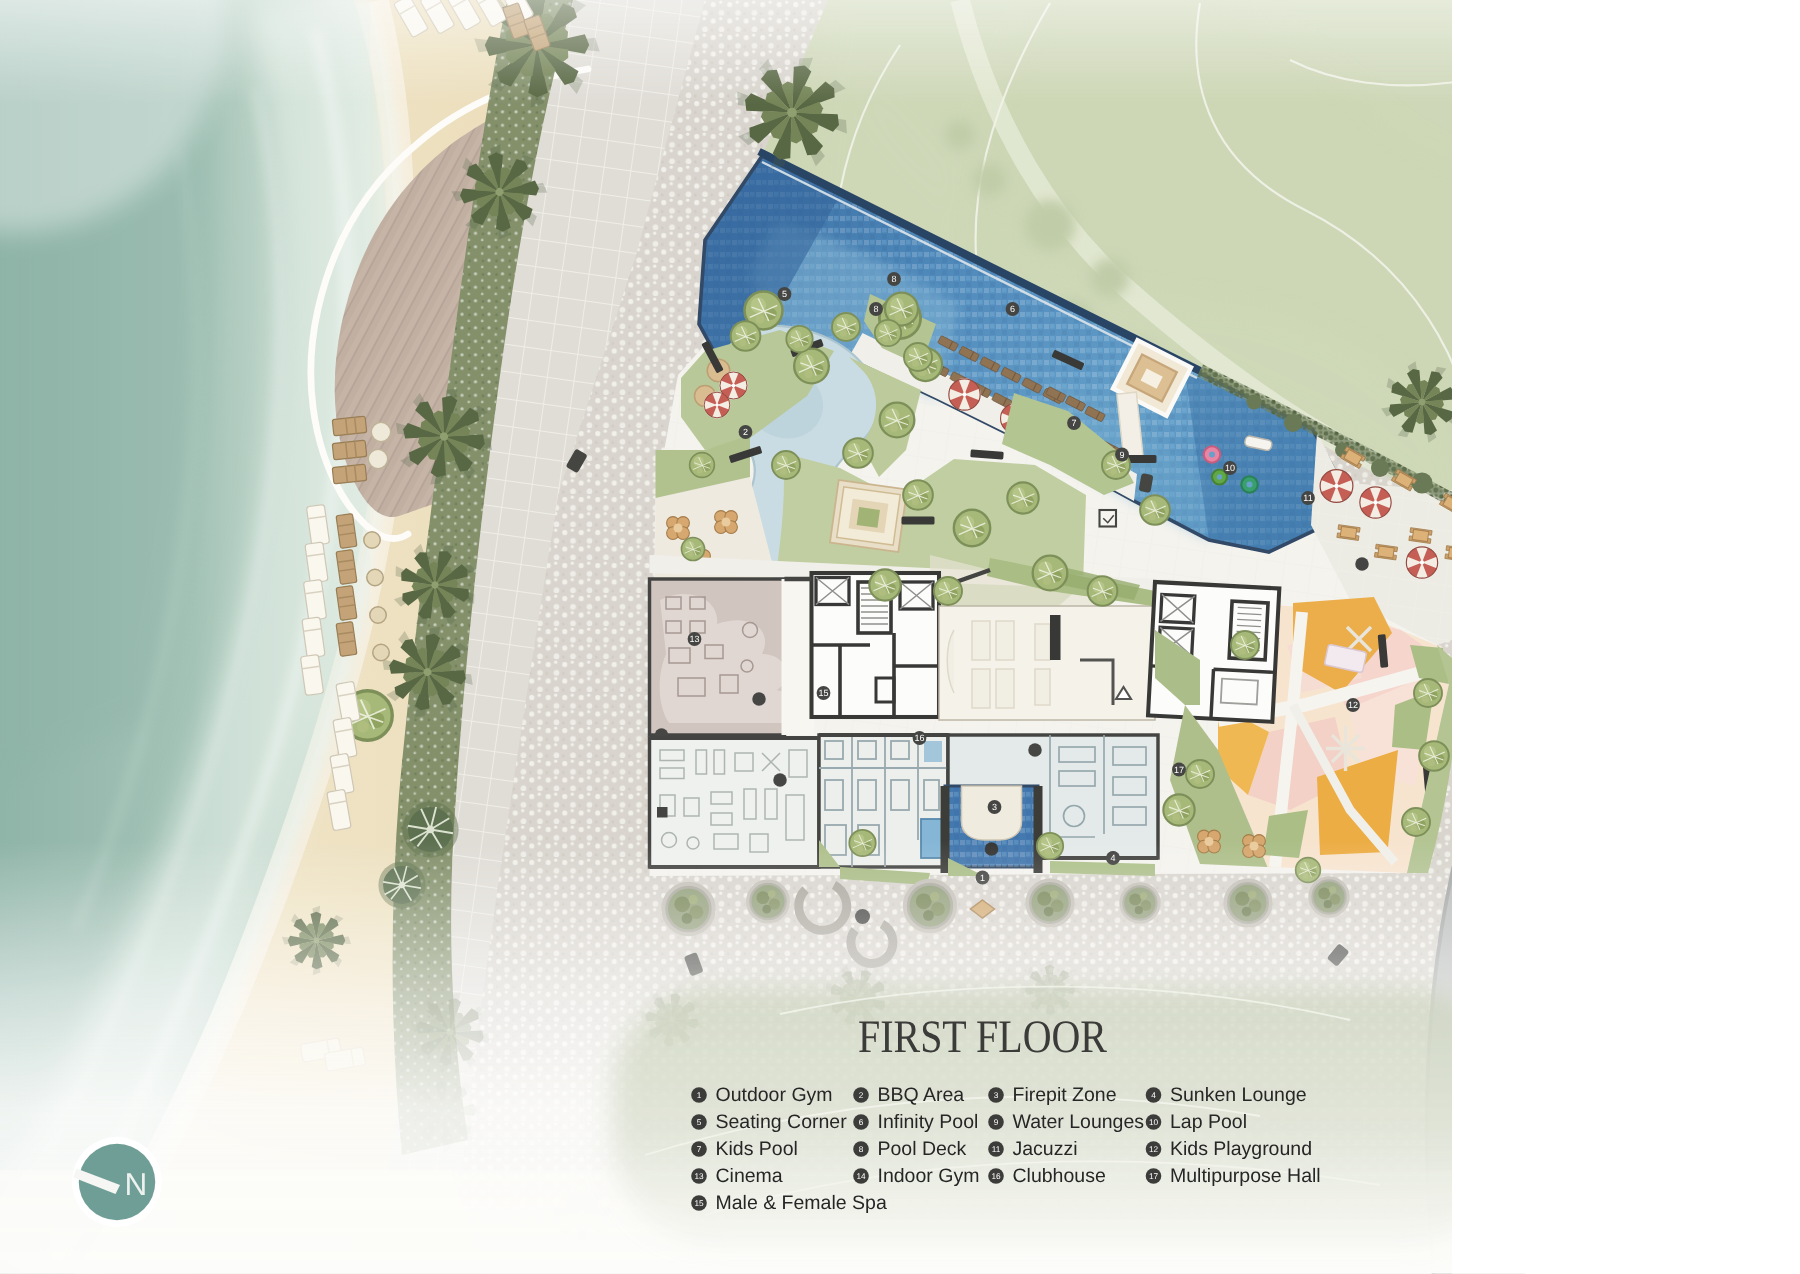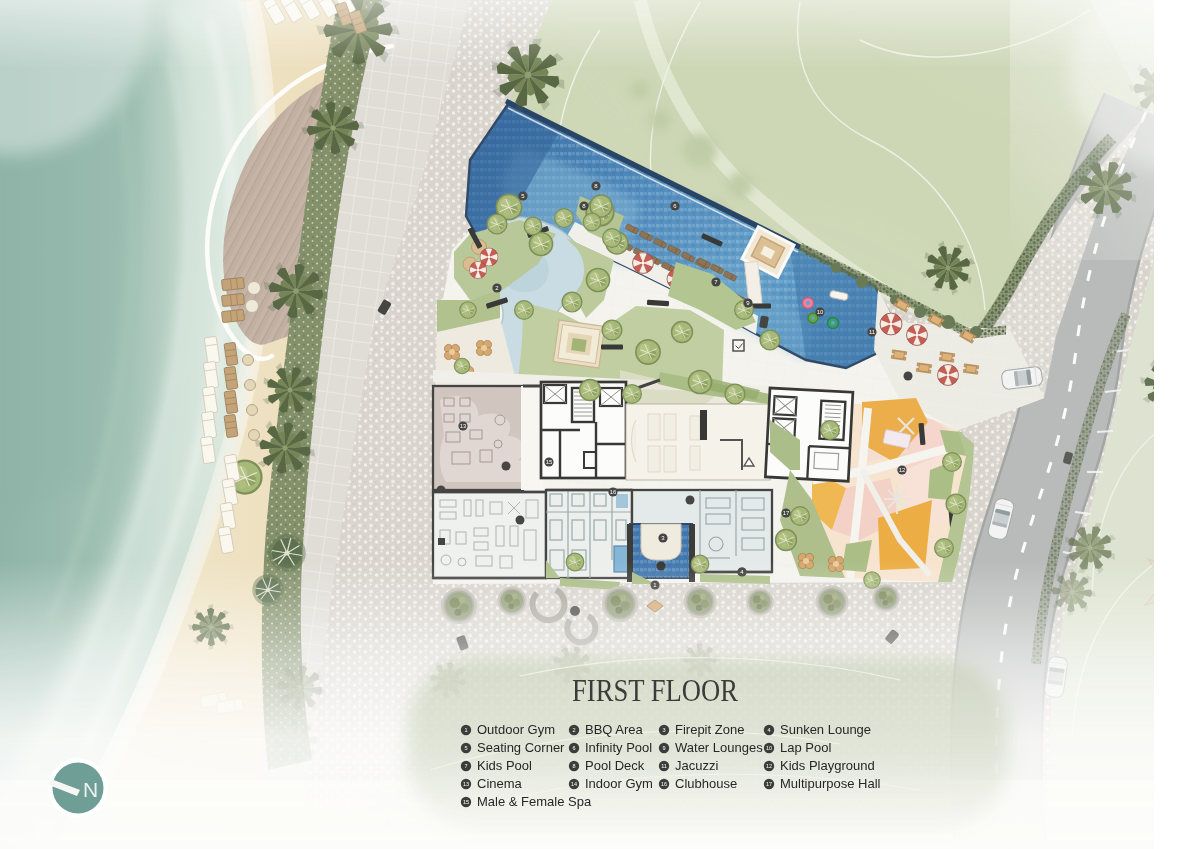--- a/index.html
+++ b/index.html
@@ -1,15 +1,15 @@
 <!DOCTYPE html>
 <html><head><meta charset="utf-8">
 <style>
 html,body{margin:0;padding:0;background:#fff;}
-#wrap{position:relative;width:1154px;height:849px;overflow:hidden;font-family:"Liberation Sans",sans-serif;}
+#wrap{position:relative;width:968px;height:849px;overflow:hidden;font-family:"Liberation Sans",sans-serif;}
 svg{display:block;}
 </style></head>
 <body>
 <div id="wrap">
 <svg width="1200" height="849" viewBox="0 0 1200 849">
 <defs>
 <linearGradient id="seaG" x1="0" y1="0" x2="1" y2="0">
  <stop offset="0" stop-color="#8ab1a4"></stop>
  <stop offset="0.5" stop-color="#9fc0b3"></stop>
  <stop offset="0.8" stop-color="#c6d9cd"></stop>

